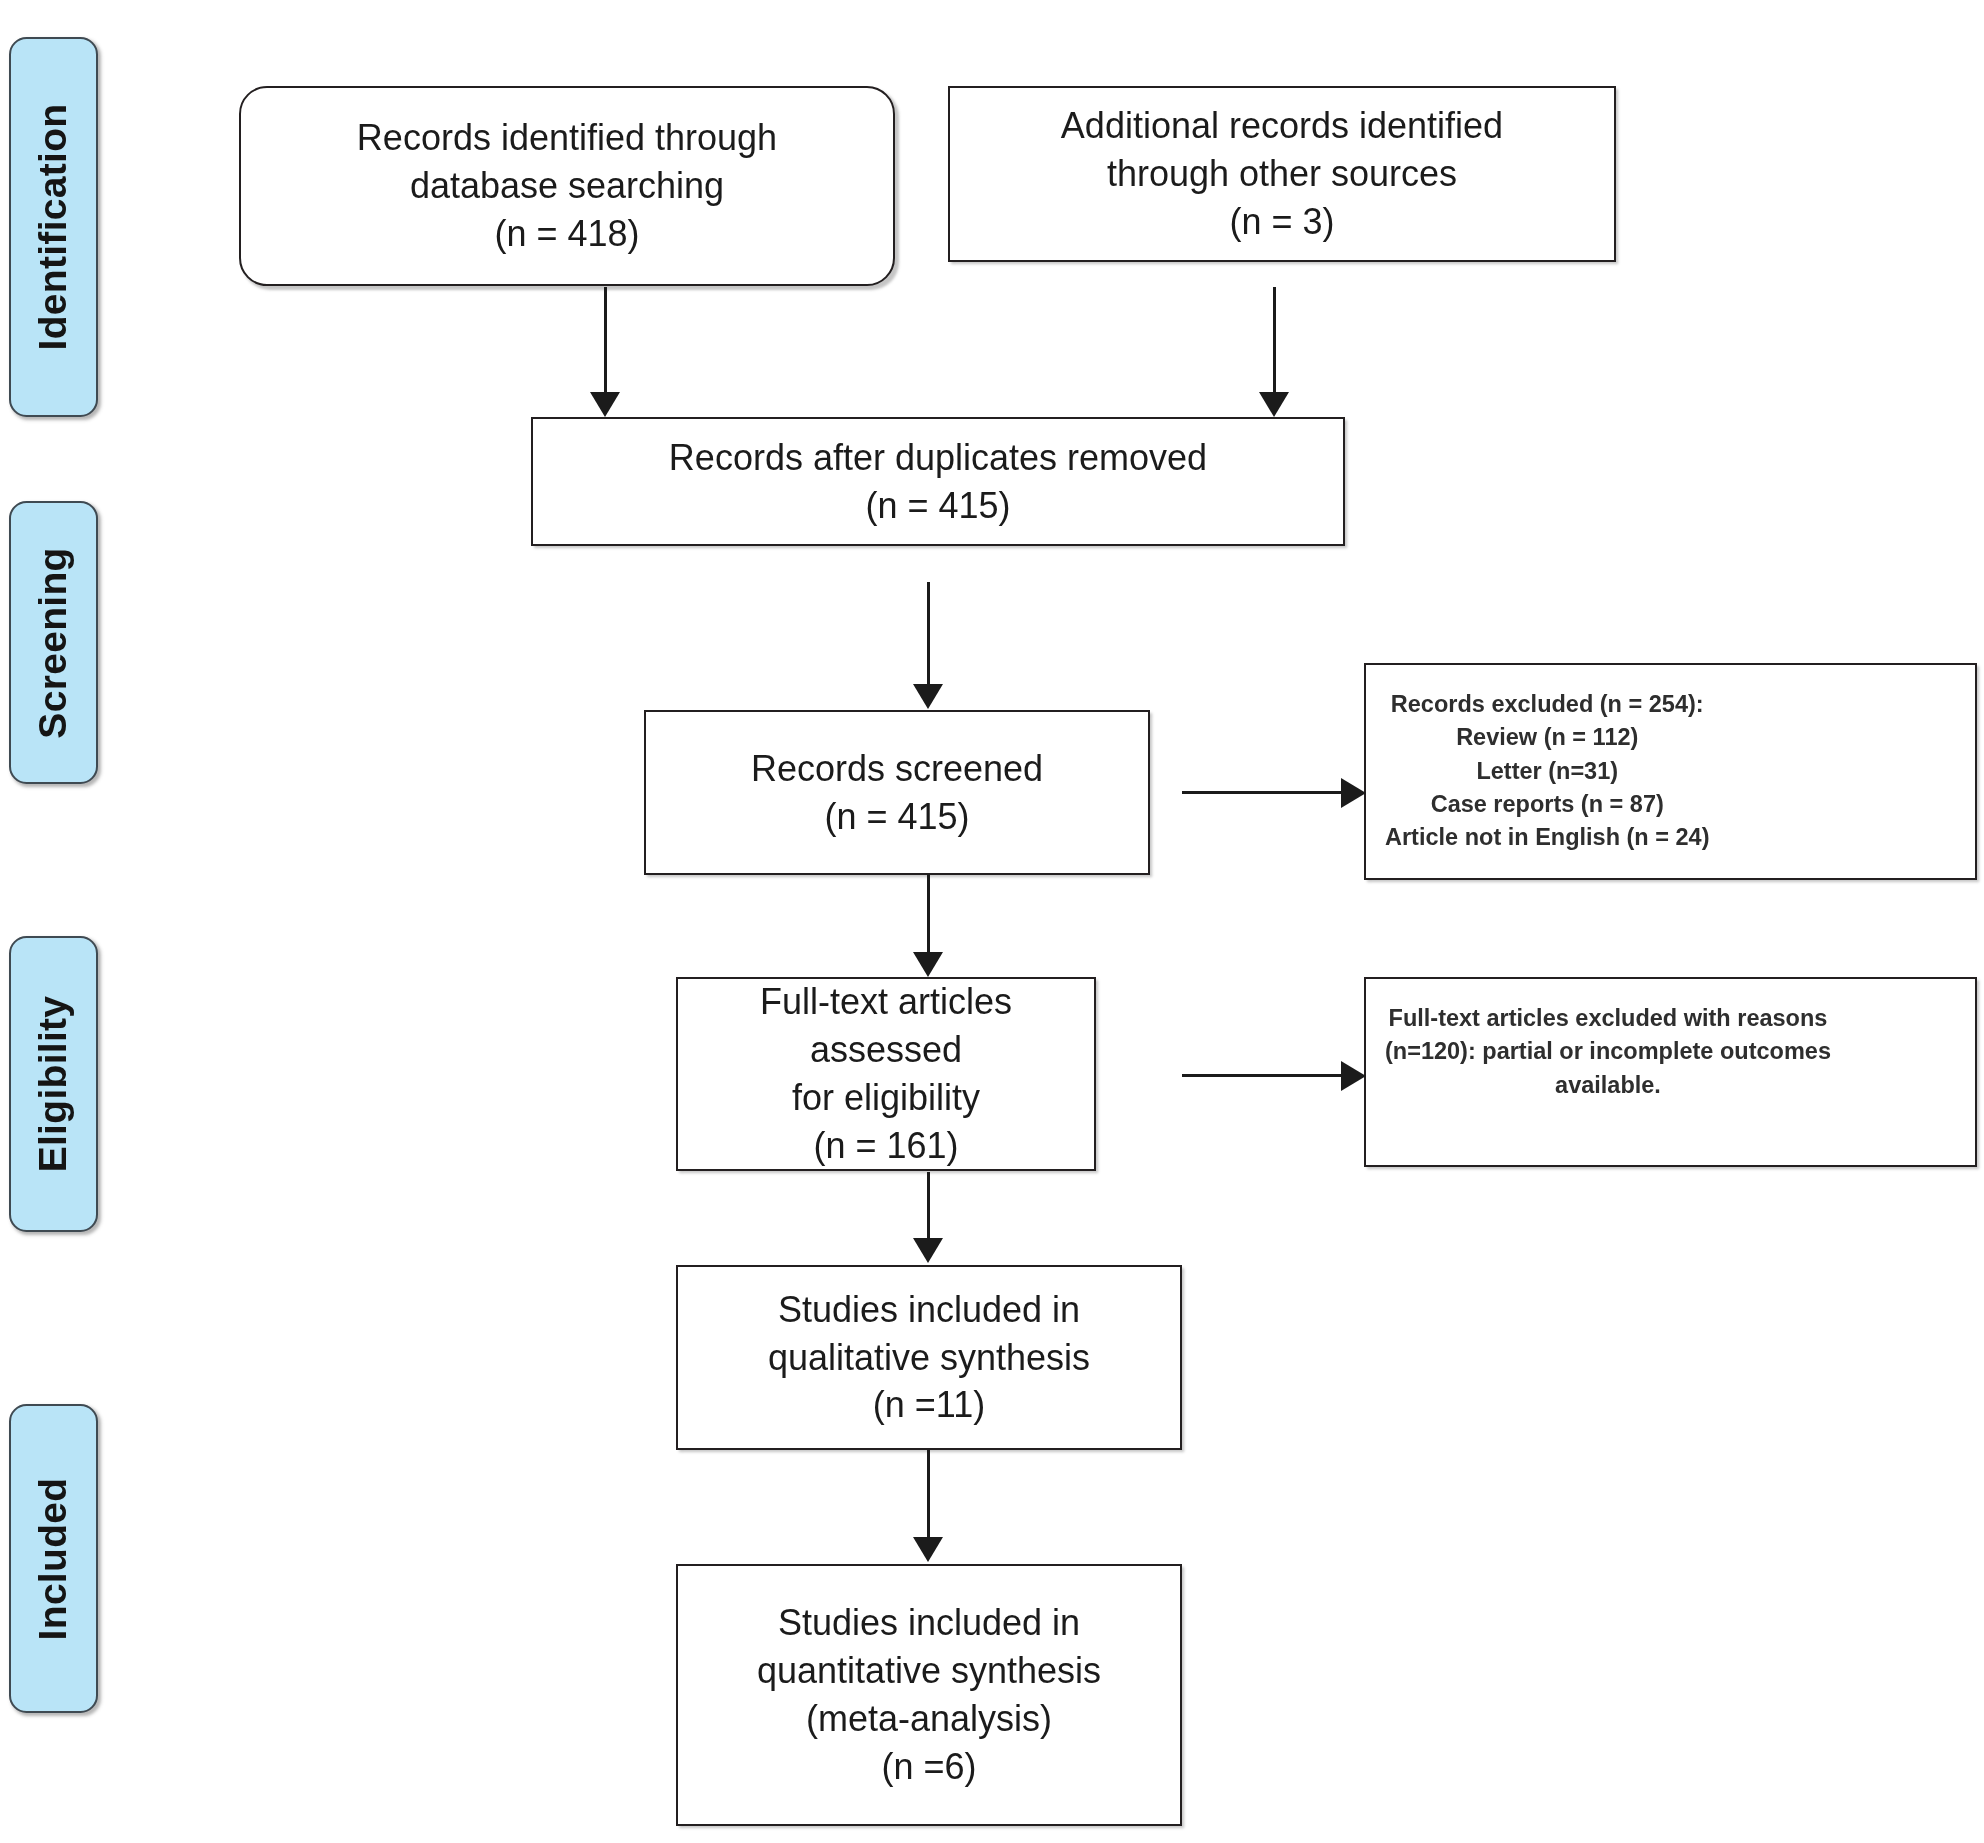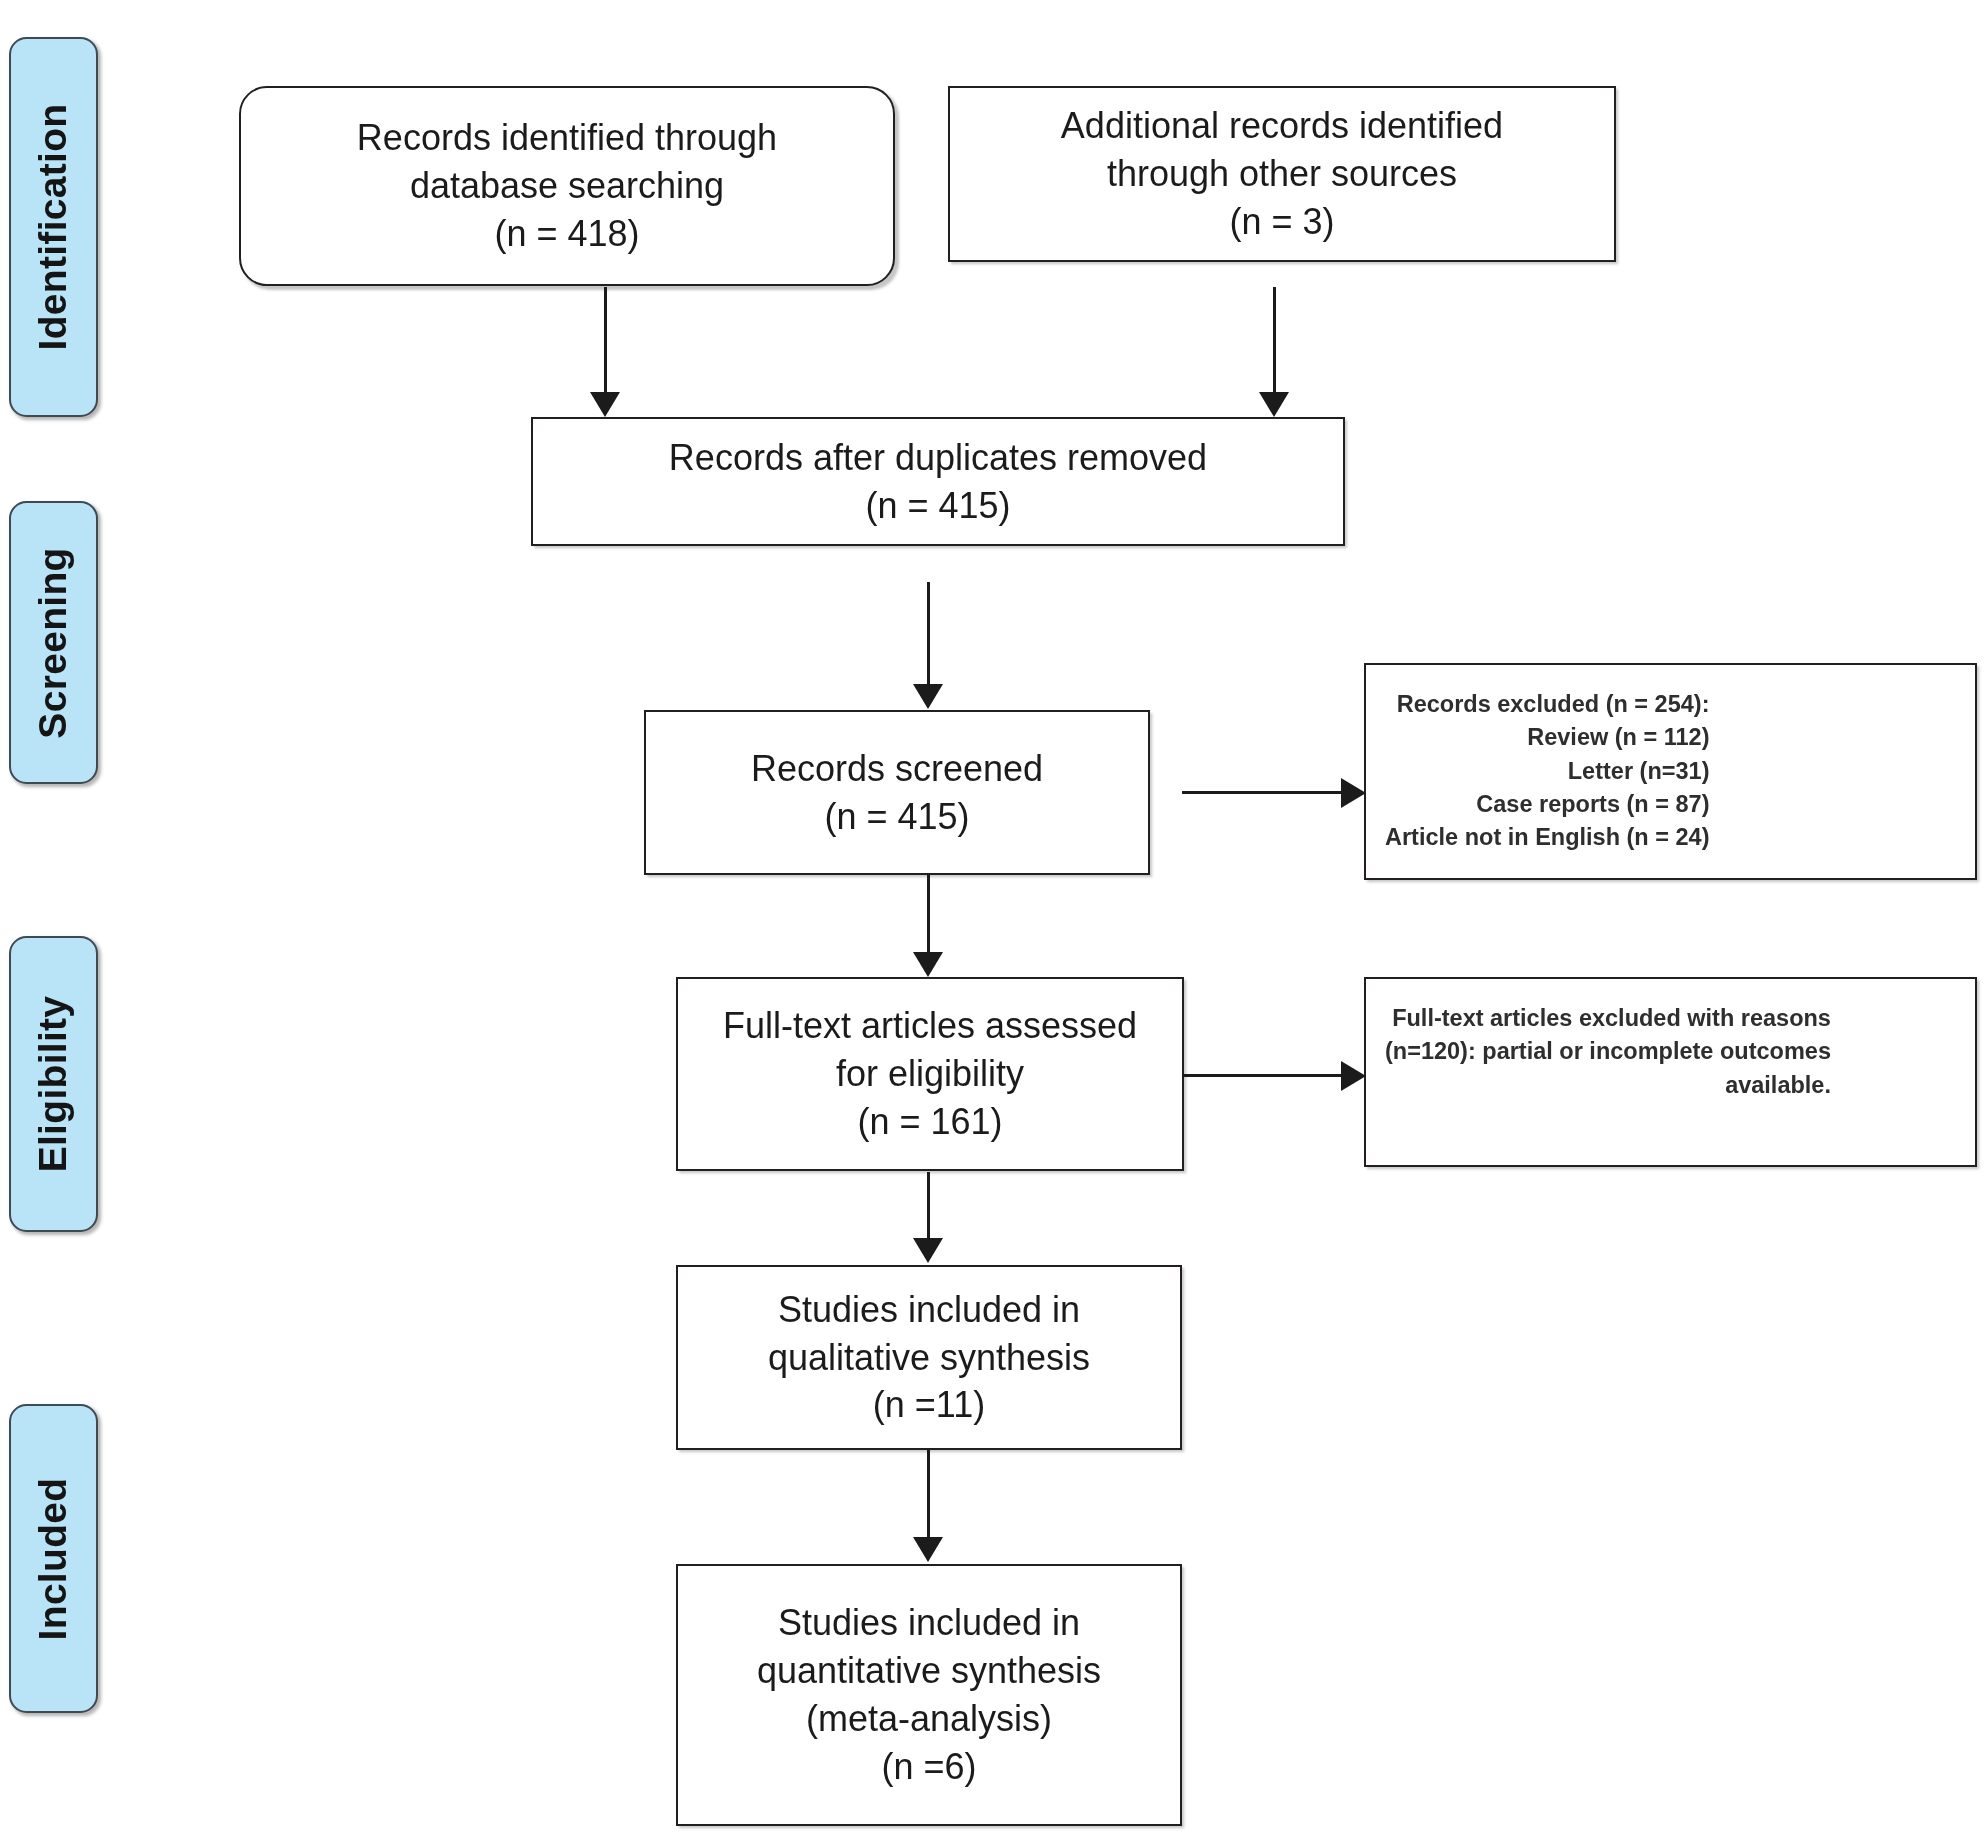--- a/index.html
+++ b/index.html
@@ -58,21 +58,21 @@
     padding: 0 12px;
     white-space: pre-line;
   }
 
   
   .flow-box.exclusion {
     align-items: flex-start;
     justify-content: flex-start;
   }
   .flow-box.exclusion .flow-text {
-    text-align: right;
+    text-align: center;
     font-size: 23.5px;
     line-height: 1.42;
     font-weight: bold;
     color: #2e2e2e;
     padding: 23px 19px;
   }
 
   
   .vline {
     position: absolute;
@@ -160,21 +160,21 @@
 Case reports (n = 87)
 Article not in English (n = 24)</div>
   </div>
 
   <div class="hline" style="left:1182px; top:791px; width:161px;"></div>
   <div class="arrow-right" style="left:1341px; top:778px;"></div>
 
   <div class="vline" style="left:927px; top:874px; height:79px;"></div>
   <div class="arrow-down" style="left:913px; top:952px;"></div>
 
-  <div class="flow-box" style="left:676px; top:977px; width:508px; height:194px;">
+  <div class="flow-box" style="left:676px; top:977px; width:420px; height:194px;">
     <div class="flow-text">Full-text articles assessed
 for eligibility
 (n = 161)</div>
   </div>
 
   <div class="flow-box exclusion" style="left:1364px; top:977px; width:613px; height:190px;">
     <div class="flow-text">Full-text articles excluded with reasons
 (n=120): partial or incomplete outcomes
 available.</div>
   </div>

